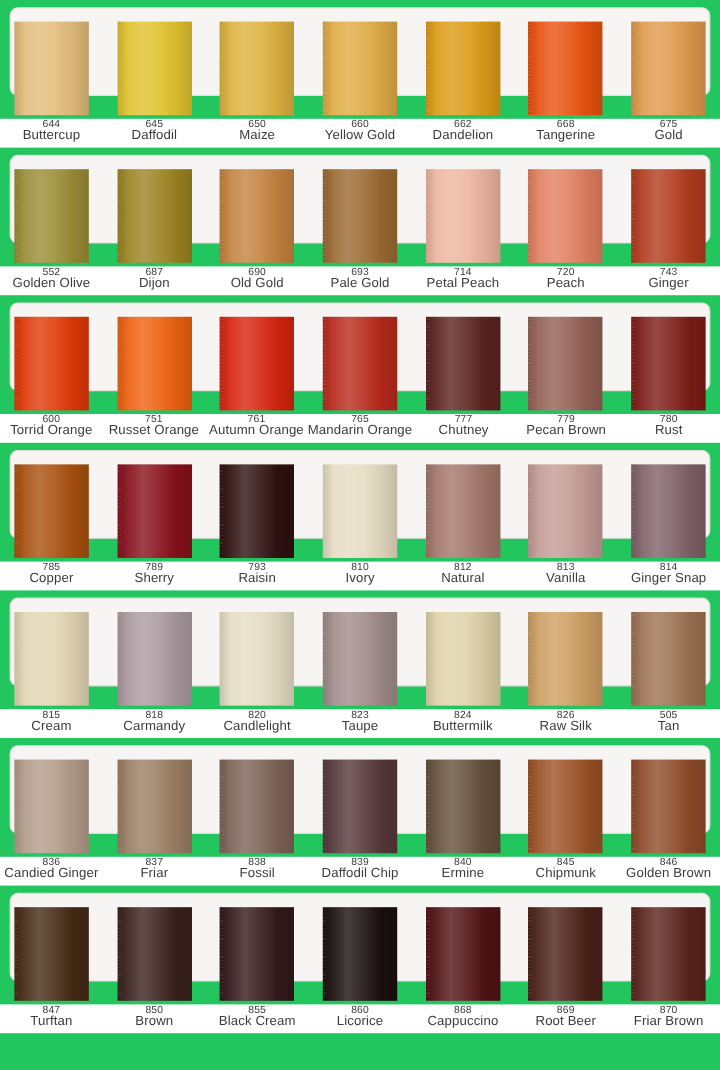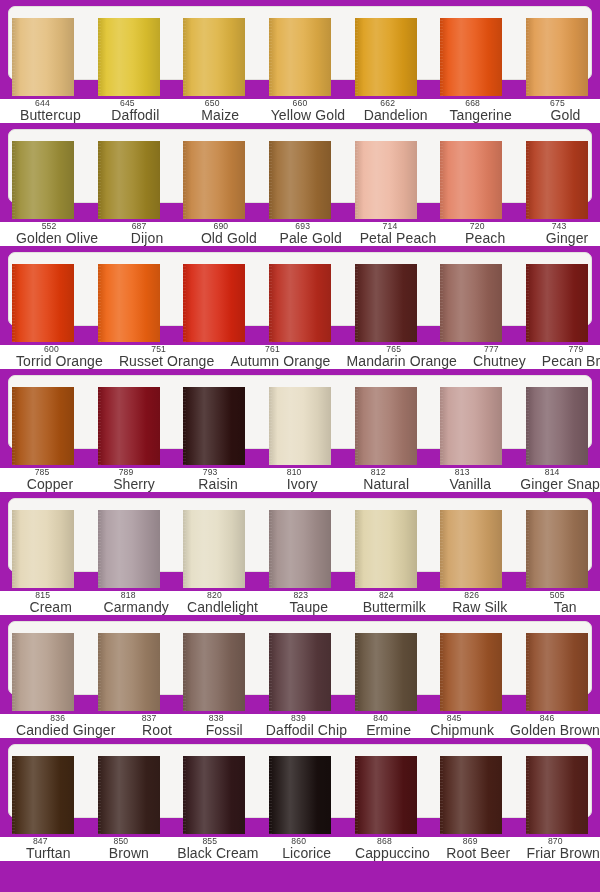--- a/index.html
+++ b/index.html
@@ -6,21 +6,21 @@
   html,body{margin:0;padding:0;}
   body{
     width:600px;height:892px;
     background:#ffffff;
     font-family:"Liberation Sans","DejaVu Sans",sans-serif;
     overflow:hidden;
   }
   #chart-sheet{
     position:relative;
     width:600px;height:892px;
-    background:#a21caf;
+    background:#22c55e;
   }
   .swatch-row{
     position:relative;
     width:600px;
     height:123px;
     box-sizing:border-box;
   }
   .row-card{
     position:absolute;
     left:8px;right:8px;
@@ -98,25 +98,24 @@
     color:#3a3a3a;
   }
   .code{
     display:block;
     font-size:8.6px;
     letter-spacing:.15px;
     color:#3c3c3c;
   }
   .cname{
     display:block;
-    font-size:14px;
+    font-size:11px;
     letter-spacing:.1px;
     color:#3c3c3c;
     white-space:nowrap;
-    margin-left:16px;
   }
 </style>
 </head>
 <body>
 
 <div id="chart-sheet">
     <div class="swatch-row">
       <div class="row-card"></div>
       <div class="row-strip">
         <div class="swatch-cell">
@@ -421,21 +420,21 @@
           <div class="ribbon" style="background: rgb(142, 75, 41);"></div>
         </div>
       </div>
       <div class="label-band">
         <div class="label-cell">
           <span class="code">836</span>
           <span class="cname">Candied Ginger</span>
         </div>
         <div class="label-cell">
           <span class="code">837</span>
-          <span class="cname">Root</span>
+          <span class="cname">Friar</span>
         </div>
         <div class="label-cell">
           <span class="code">838</span>
           <span class="cname">Fossil</span>
         </div>
         <div class="label-cell">
           <span class="code">839</span>
           <span class="cname">Daffodil Chip</span>
         </div>
         <div class="label-cell">

